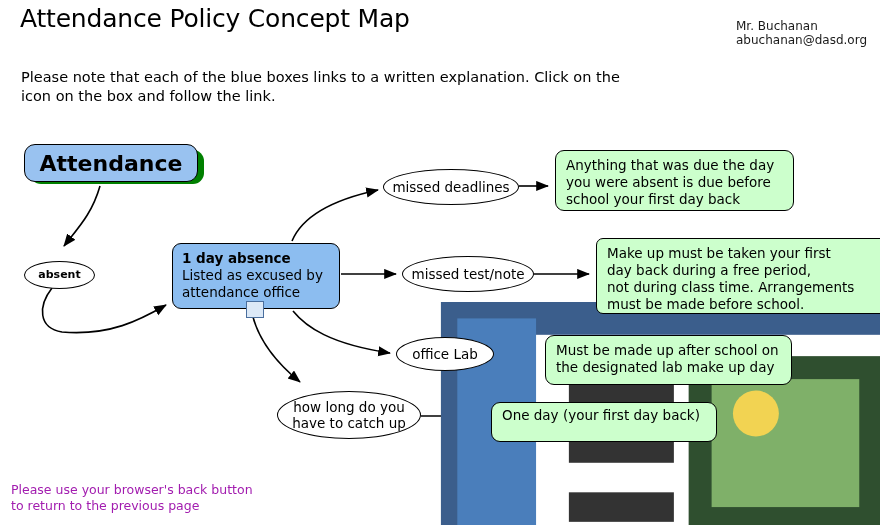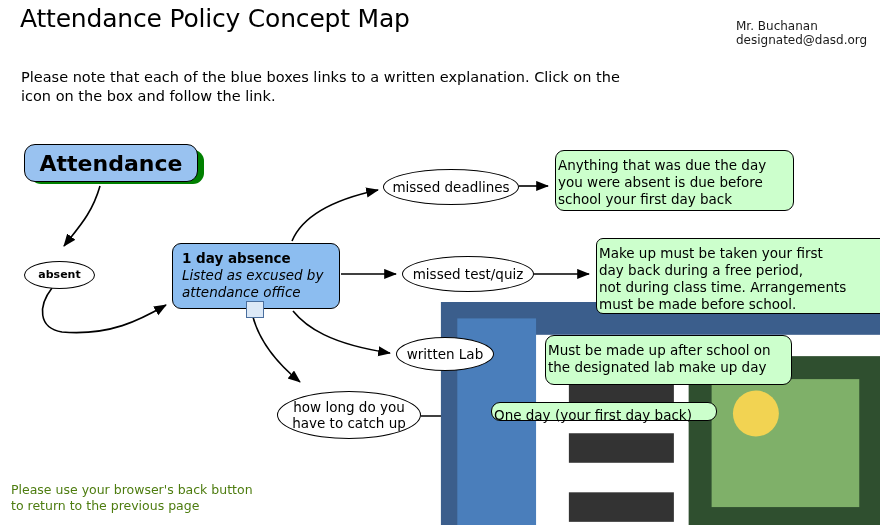--- a/index.html
+++ b/index.html
@@ -161,48 +161,48 @@
 
   
   .note-box {
     position: absolute;
     background: #ccffcc;
     border: 1.5px solid #000000;
     border-radius: 9px;
     box-sizing: border-box;
     font-size: 13.5px;
     line-height: 17px;
-    padding: 6px 9px 6px 2px;
+    padding: 6px 9px 6px 10px;
     white-space: pre-line;
   }
   #note-deadlines { left: 555px; top: 150px; width: 239px; height: 61px; }
   #note-test      { left: 596px; top: 238px; width: 298px; height: 76px; border-radius: 7px; }
   #note-lab       { left: 545px; top: 335px; width: 247px; height: 50px; }
-  #note-howlong   { left: 491px; top: 402px; width: 226px; height: 19px; padding-top: 4px; }
+  #note-howlong   { left: 491px; top: 402px; width: 226px; height: 40px; padding-top: 4px; }
 
   
   #footer-note {
     position: absolute;
     left: 11px;
     top: 482px;
     font-size: 12.5px;
     line-height: 16px;
-    color: #4d7c0f;
+    color: #a21caf;
     white-space: pre-line;
   }
 </style>
 </head>
 <body>
 
 <div id="page-title">Attendance Policy Concept Map</div>
 <div id="intro-text">Please note that each of the blue boxes links to a written explanation. Click on the icon on the box and follow the link.</div>
 
 <div id="contact-block">
   <div>Mr. Buchanan</div>
-  <div>designated@dasd.org</div>
+  <div>abuchanan@dasd.org</div>
 </div>
 
 <div id="map-canvas">
 
   <svg viewBox="0 0 880 525" width="880" height="525" xmlns="http://www.w3.org/2000/svg">
     <defs>
       <marker id="arrowhead" markerWidth="9" markerHeight="9" refX="7.4" refY="3.2" orient="auto" markerUnits="strokeWidth">
         <path d="M0,0 L8,3.2 L0,6.4 z" fill="#000000"></path>
       </marker>
     </defs>
@@ -235,21 +235,21 @@
     </div>
   </div>
 
   <div class="ellipse" id="ellipse-absent" style="left:24px; top:261px; width:71px; height:28px; font-weight:bold; font-size:11px;">
     <span>absent</span>
   </div>
 
   <div class="node" id="one-day-node">
     <div id="one-day-box">
       <div id="one-day-title">1 day absence</div>
-      <div id="one-day-desc" style="white-space:pre-line;font-style:italic;">Listed as excused by
+      <div id="one-day-desc" style="white-space:pre-line;">Listed as excused by
 attendance office</div>
     </div>
     <span id="doc-link-icon">
       <svg viewBox="0 0 16 16" width="16" height="15" xmlns="http://www.w3.org/2000/svg" style="display:block;">
         <rect x="1" y="0.5" width="13.5" height="14" fill="#ffffff" stroke="#3b5e8c" stroke-width="1"></rect>
         <rect x="1" y="0.5" width="2.4" height="14" fill="#4a7ebb"></rect>
         <rect x="8.4" y="2" width="5.2" height="4.6" fill="#7fb069" stroke="#2f4f2f" stroke-width="0.7"></rect>
         <circle cx="10.1" cy="3.4" r="0.7" fill="#f2d352"></circle>
         <g fill="#333333">
           <rect x="4.4" y="2.2" width="3.2" height="0.9"></rect>
@@ -260,24 +260,24 @@
           <rect x="4.4" y="11.2" width="9.2" height="0.9"></rect>
         </g>
       </svg>
     </span>
   </div>
 
   <div class="ellipse" id="ellipse-deadlines">
     <span>missed deadlines</span>
   </div>
   <div class="ellipse" id="ellipse-test">
-    <span>missed test/quiz</span>
+    <span>missed test/note</span>
   </div>
   <div class="ellipse" id="ellipse-lab">
-    <span>written Lab</span>
+    <span>office Lab</span>
   </div>
   <div class="ellipse" id="ellipse-howlong">
     <span style="white-space:pre-line;">how long do you
 have to catch up</span>
   </div>
 
   <div class="note-box" id="note-deadlines">Anything that was due the day
 you were absent is due before
 school your first day back</div>
   <div class="note-box" id="note-test">Make up must be taken your first

